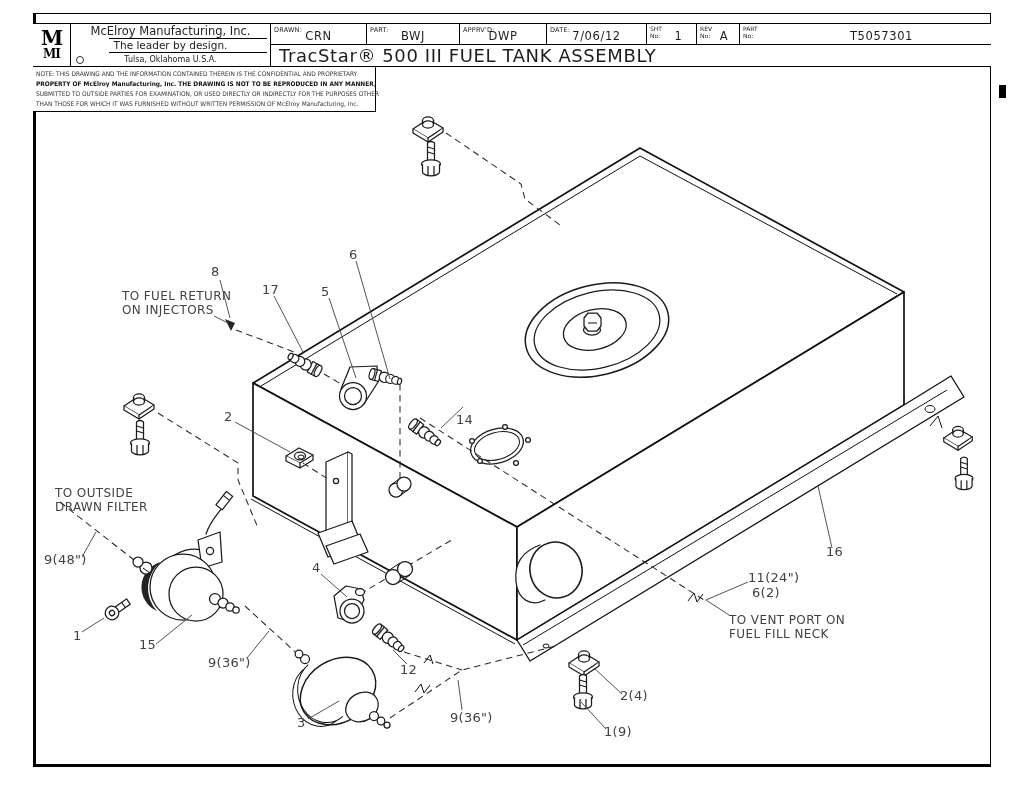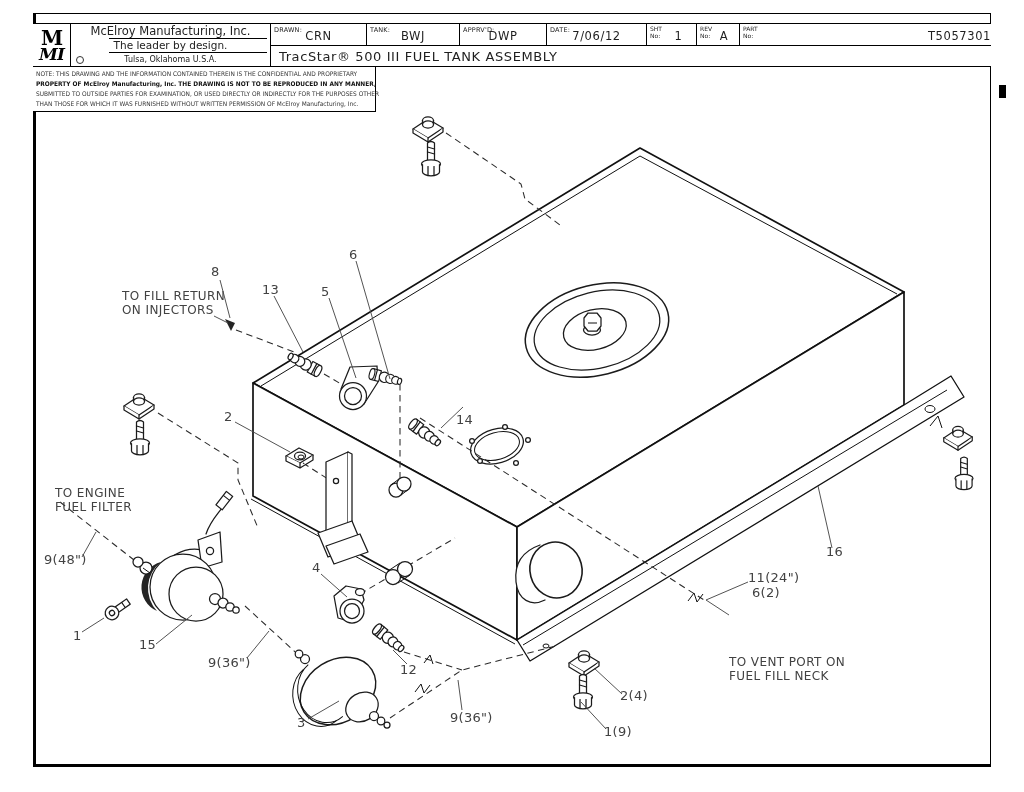--- a/index.html
+++ b/index.html
@@ -8,37 +8,37 @@
   .sheet{position:absolute;left:33px;top:13px;width:958px;height:754px;
          border:1.5px solid #000;border-left-width:3px;border-bottom-width:3px;box-sizing:border-box;}
   .edge-mark{position:absolute;left:999px;top:85px;width:7px;height:13px;background:#000;}
 
   
   .tb{position:absolute;left:33px;top:23px;width:958px;height:44px;box-sizing:border-box;
       border-top:1.5px solid #000;border-bottom:1.5px solid #000;display:flex;background:#fff;}
   .logo-box{width:38px;border-right:1.5px solid #000;box-sizing:border-box;display:flex;flex-direction:column;
             align-items:center;justify-content:center;font-family:"DejaVu Serif",serif;font-weight:bold;color:#000;}
   .logo-m{font-size:20px;line-height:17px;letter-spacing:-1px;}
-  .logo-mi{font-size:17px;line-height:14px;letter-spacing:-1px;font-style:italic;}
+  .logo-mi{font-size:12px;line-height:14px;letter-spacing:-1px;}
   .company{width:200px;border-right:1.5px solid #000;box-sizing:border-box;display:flex;flex-direction:column;color:#222;}
   .co-row{position:relative;text-align:center;white-space:nowrap;}
   .co-row.u::after{content:"";position:absolute;left:38px;right:3px;bottom:0;border-bottom:1px solid #000;}
   .co-name{height:15px;font-size:11.5px;line-height:15px;}
   .co-tag{height:14px;font-size:10.5px;line-height:13px;}
   .co-loc{height:14px;font-size:8px;line-height:13px;}
   .reg-circle{display:inline-block;position:absolute;left:5px;top:3px;width:6px;height:6px;border:1px solid #333;border-radius:50%;}
   .fields{flex:1;display:flex;flex-direction:column;}
   .frow{height:21px;display:flex;border-bottom:1.5px solid #000;}
   .trow{flex:1;display:flex;align-items:center;}
   .fcell{position:relative;box-sizing:border-box;border-left:1.5px solid #000;display:flex;align-items:center;justify-content:center;}
   .fcell:first-child{border-left:none;}
   .flabel{position:absolute;left:3px;top:1.5px;font-size:6.5px;color:#222;letter-spacing:.2px;}
   .flabel2{position:absolute;left:3px;top:2px;font-size:6px;line-height:6.5px;color:#222;}
   .fvalue{font-size:11.5px;color:#1e1e1e;letter-spacing:.6px;margin-top:3px;}
-  .title-text{font-size:13px;color:#1e1e1e;letter-spacing:.6px;padding-left:8px;white-space:nowrap;}
+  .title-text{font-size:18px;color:#1e1e1e;letter-spacing:.6px;padding-left:8px;white-space:nowrap;}
   .note{position:absolute;left:33px;top:67px;width:343px;height:45px;box-sizing:border-box;
         border-right:1.5px solid #000;border-bottom:1.5px solid #000;padding:2px 0 0 3px;background:#fff;}
   .note div{font-size:6.3px;line-height:10px;color:#333;white-space:nowrap;transform:scaleX(.93);transform-origin:left;}
   .note .b{font-weight:bold;color:#111;}
 
   
   svg.art{position:absolute;left:0;top:0;}
   .tank{fill:#fff;stroke:#111;stroke-width:1.7;stroke-linejoin:round;}
   .thin{fill:none;stroke:#111;stroke-width:1;}
   .part{fill:#fff;stroke:#1b1b1b;stroke-width:1.25;stroke-linejoin:round;stroke-linecap:round;}
@@ -270,48 +270,48 @@
       <line class="leader" x1="82" y1="557" x2="96" y2="532"></line>
       <line class="leader" x1="247" y1="658" x2="269" y2="631"></line>
       <line class="leader" x1="462" y1="710" x2="458" y2="680"></line>
       <polyline class="leader" points="748,582 706,600 729,615"></polyline>
       <line class="leader" x1="622" y1="694" x2="594" y2="668"></line>
       <line class="leader" x1="606" y1="729" x2="581" y2="702"></line>
     </g>
   </svg>
 
   <div class="lab" style="left:211px;top:264px">8</div>
-  <div class="lab" style="left:262px;top:282px">13</div>
+  <div class="lab" style="left:262px;top:282px">17</div>
   <div class="lab" style="left:321px;top:284px">5</div>
   <div class="lab" style="left:349px;top:247px">6</div>
   <div class="lab" style="left:456px;top:412px">14</div>
   <div class="lab" style="left:224px;top:409px">2</div>
   <div class="lab" style="left:826px;top:544px">16</div>
   <div class="lab" style="left:73px;top:628px">1</div>
   <div class="lab" style="left:139px;top:637px">15</div>
   <div class="lab" style="left:312px;top:560px">4</div>
   <div class="lab" style="left:400px;top:662px">12</div>
   <div class="lab" style="left:297px;top:715px">3</div>
   <div class="lab" style="left:44px;top:552px">9(48")</div>
   <div class="lab" style="left:208px;top:655px">9(36")</div>
   <div class="lab" style="left:450px;top:710px">9(36")</div>
   <div class="lab" style="left:748px;top:570px">11(24")</div>
   <div class="lab" style="left:752px;top:585px">6(2)</div>
   <div class="lab" style="left:620px;top:688px">2(4)</div>
   <div class="lab" style="left:604px;top:724px">1(9)</div>
 
   <div class="ann" style="left:122px;top:290px">
-    <div>TO FILL RETURN</div>
+    <div>TO FUEL RETURN</div>
     <div>ON INJECTORS</div>
   </div>
   <div class="ann" style="left:55px;top:487px">
-    <div>TO ENGINE</div>
-    <div>FUEL FILTER</div>
-  </div>
-  <div class="ann" style="left:729px;top:656px">
+    <div>TO OUTSIDE</div>
+    <div>DRAWN FILTER</div>
+  </div>
+  <div class="ann" style="left:729px;top:614px">
     <div>TO VENT PORT ON</div>
     <div>FUEL FILL NECK</div>
   </div>
 
   <div class="tb">
     <div class="logo-box">
       <div class="logo-m">M</div>
       <div class="logo-mi">MI</div>
     </div>
     <div class="company">
@@ -322,21 +322,21 @@
         <span>Tulsa, Oklahoma U.S.A.</span>
       </div>
     </div>
     <div class="fields">
       <div class="frow">
         <div class="fcell" style="width:95px">
           <span class="flabel">DRAWN:</span>
           <span class="fvalue">CRN</span>
         </div>
         <div class="fcell" style="width:93px">
-          <span class="flabel">TANK:</span>
+          <span class="flabel">PART:</span>
           <span class="fvalue">BWJ</span>
         </div>
         <div class="fcell" style="width:87px">
           <span class="flabel">APPRV'D:</span>
           <span class="fvalue">DWP</span>
         </div>
         <div class="fcell" style="width:100px">
           <span class="flabel">DATE:</span>
           <span class="fvalue">7/06/12</span>
         </div>
@@ -347,21 +347,21 @@
           </span>
           <span class="fvalue" style="margin-left:14px">1</span>
         </div>
         <div class="fcell" style="width:43px">
           <span class="flabel2">
             <div>REV</div>
             <div>No:</div>
           </span>
           <span class="fvalue" style="margin-left:12px">A</span>
         </div>
-        <div class="fcell" style="flex:1;justify-content:flex-end">
+        <div class="fcell" style="flex:1;justify-content:center">
           <span class="flabel2">
             <div>PART</div>
             <div>No:</div>
           </span>
           <span class="fvalue" style="margin-left:32px">T5057301</span>
         </div>
       </div>
       <div class="trow">
         <span class="title-text">TracStar® 500 III FUEL TANK ASSEMBLY</span>
       </div>

